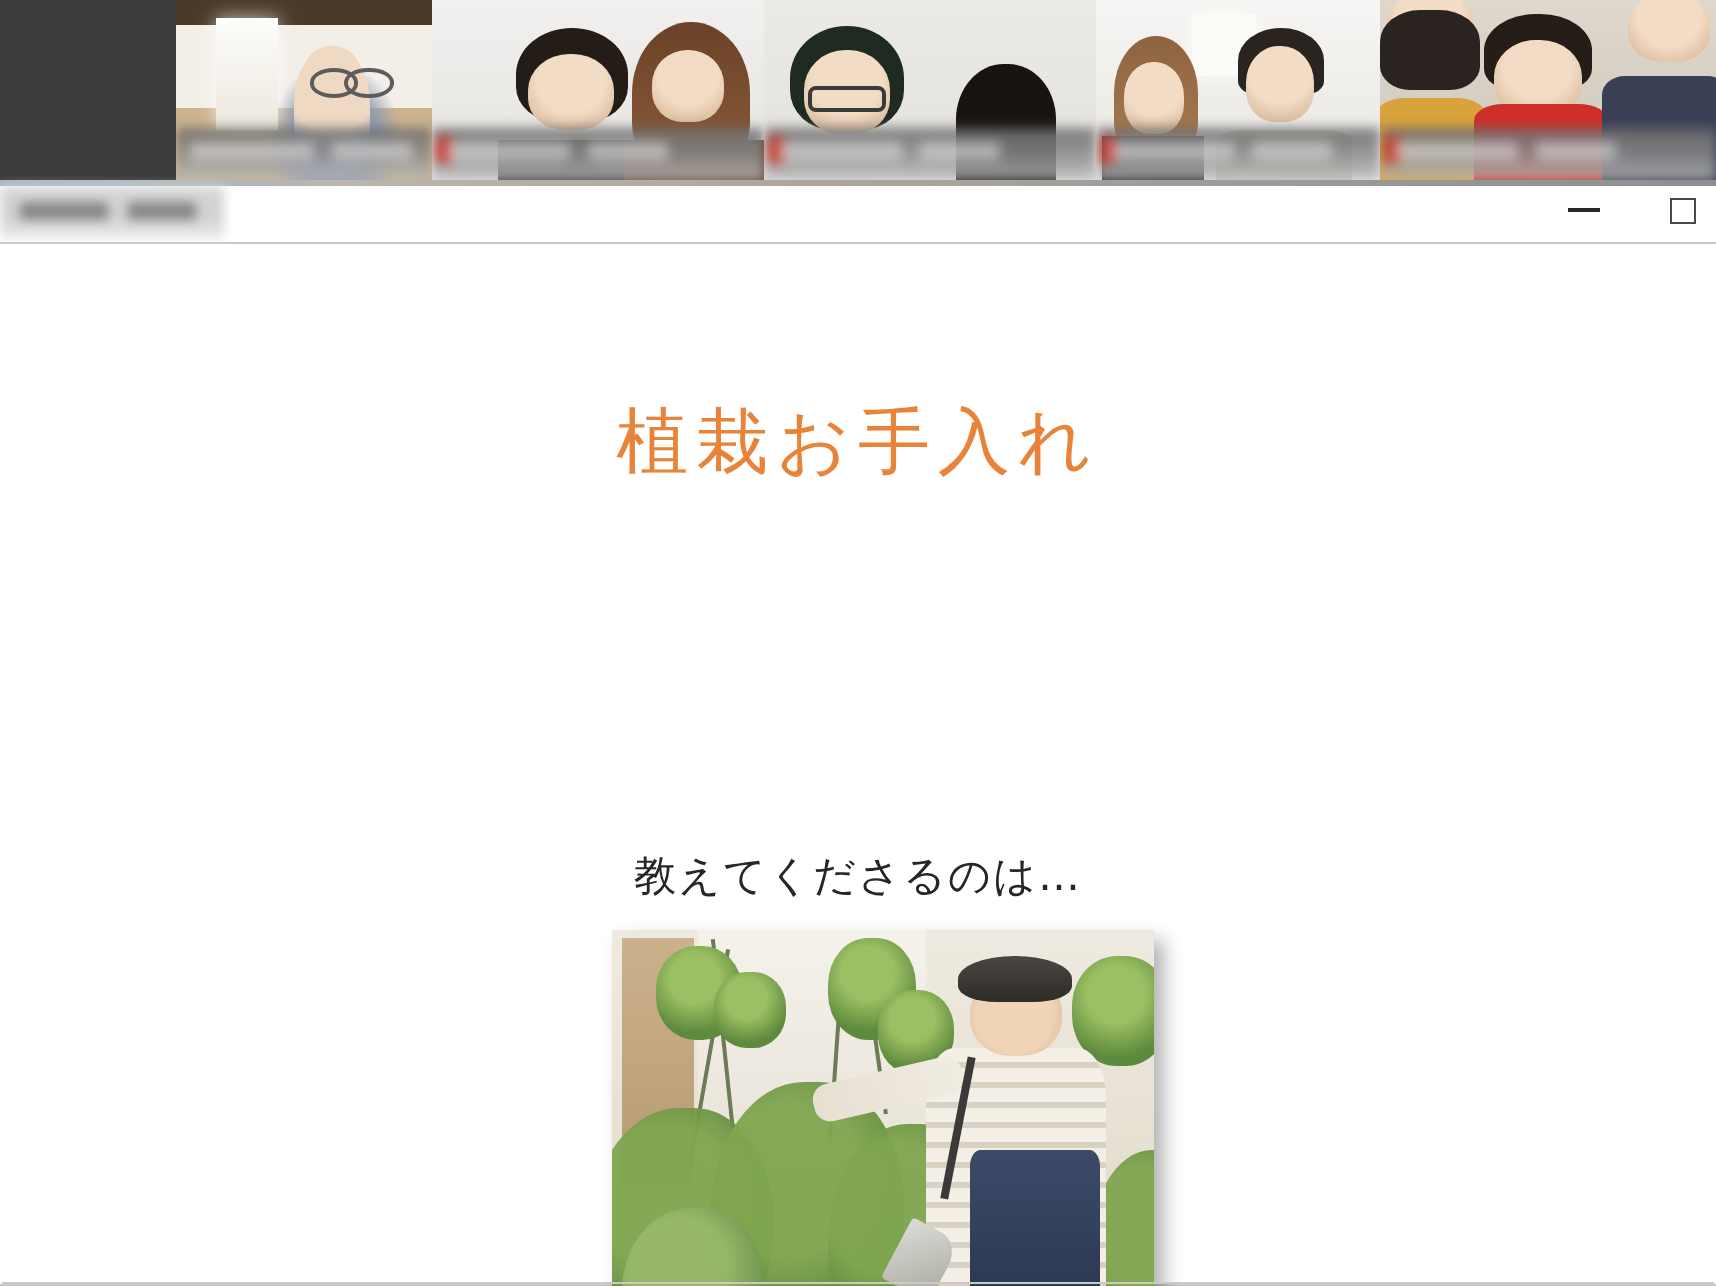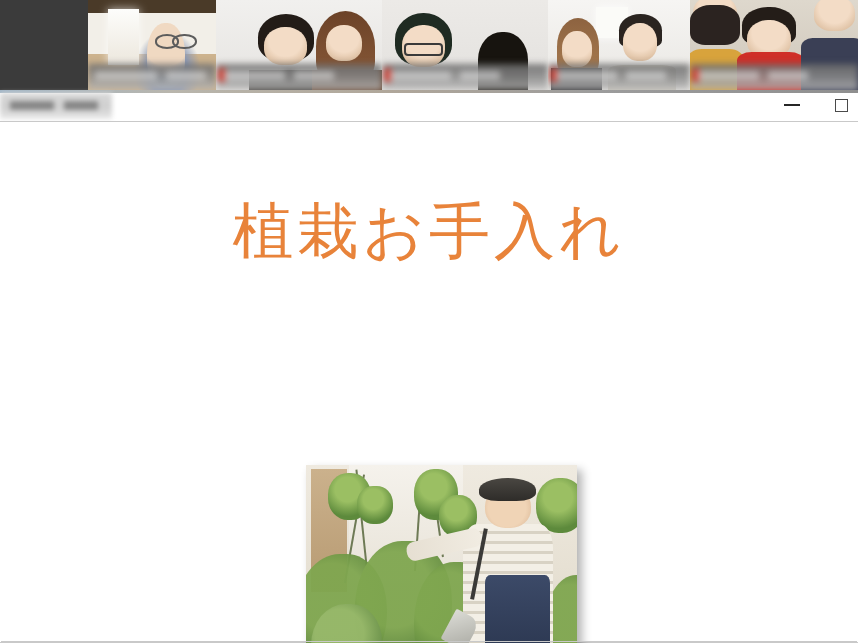--- a/index.html
+++ b/index.html
@@ -148,24 +148,24 @@
   #framebox::after {
     content:""; position:absolute; left:1px; right:1px; bottom:0; height:1px; background:#c9c9c9;
   }
 
   
   #slide { position:absolute; inset:0; }
 
   #slide-title {
     position:absolute; left:0; top:80px; width:858px;
     text-align:center;
-    font-size:61px; line-height:1.1;
+    font-size:36px; line-height:1.1;
     letter-spacing:4px;
     color:#e8833a;
-    font-family:Liberation Mono, monospace;
+    font-family:Liberation Serif, serif;
     font-weight:400;
     white-space:nowrap;
   }
 
   #slide-subtitle {
     position:absolute; left:0; top:302px; width:858px;
     text-align:center;
     font-size:21px; letter-spacing:1px;
     color:#262626;
     font-family:"DejaVu Sans","Liberation Sans",sans-serif;
@@ -353,20 +353,21 @@
     <div class="winbtn" id="btn-max">
       <span class="sq"></span>
     </div>
   </div>
 
   <div id="framebox">
     <div id="slide">
 
       <div id="slide-title">植栽お手入れ</div>
 
+      <div id="slide-subtitle">教えてくださるのは…</div>
 
       <div id="photo">
         <div class="sky"></div>
         <div class="door"></div>
         <div class="wall"></div>
         <div class="ground"></div>
 
         <div class="branch" style="left:14%;top:4%;height:52%;transform:rotate(10deg)"></div>
         <div class="branch" style="left:22%;top:2%;height:48%;transform:rotate(-6deg)"></div>
         <div class="branch" style="left:40%;top:6%;height:44%;transform:rotate(4deg)"></div>

